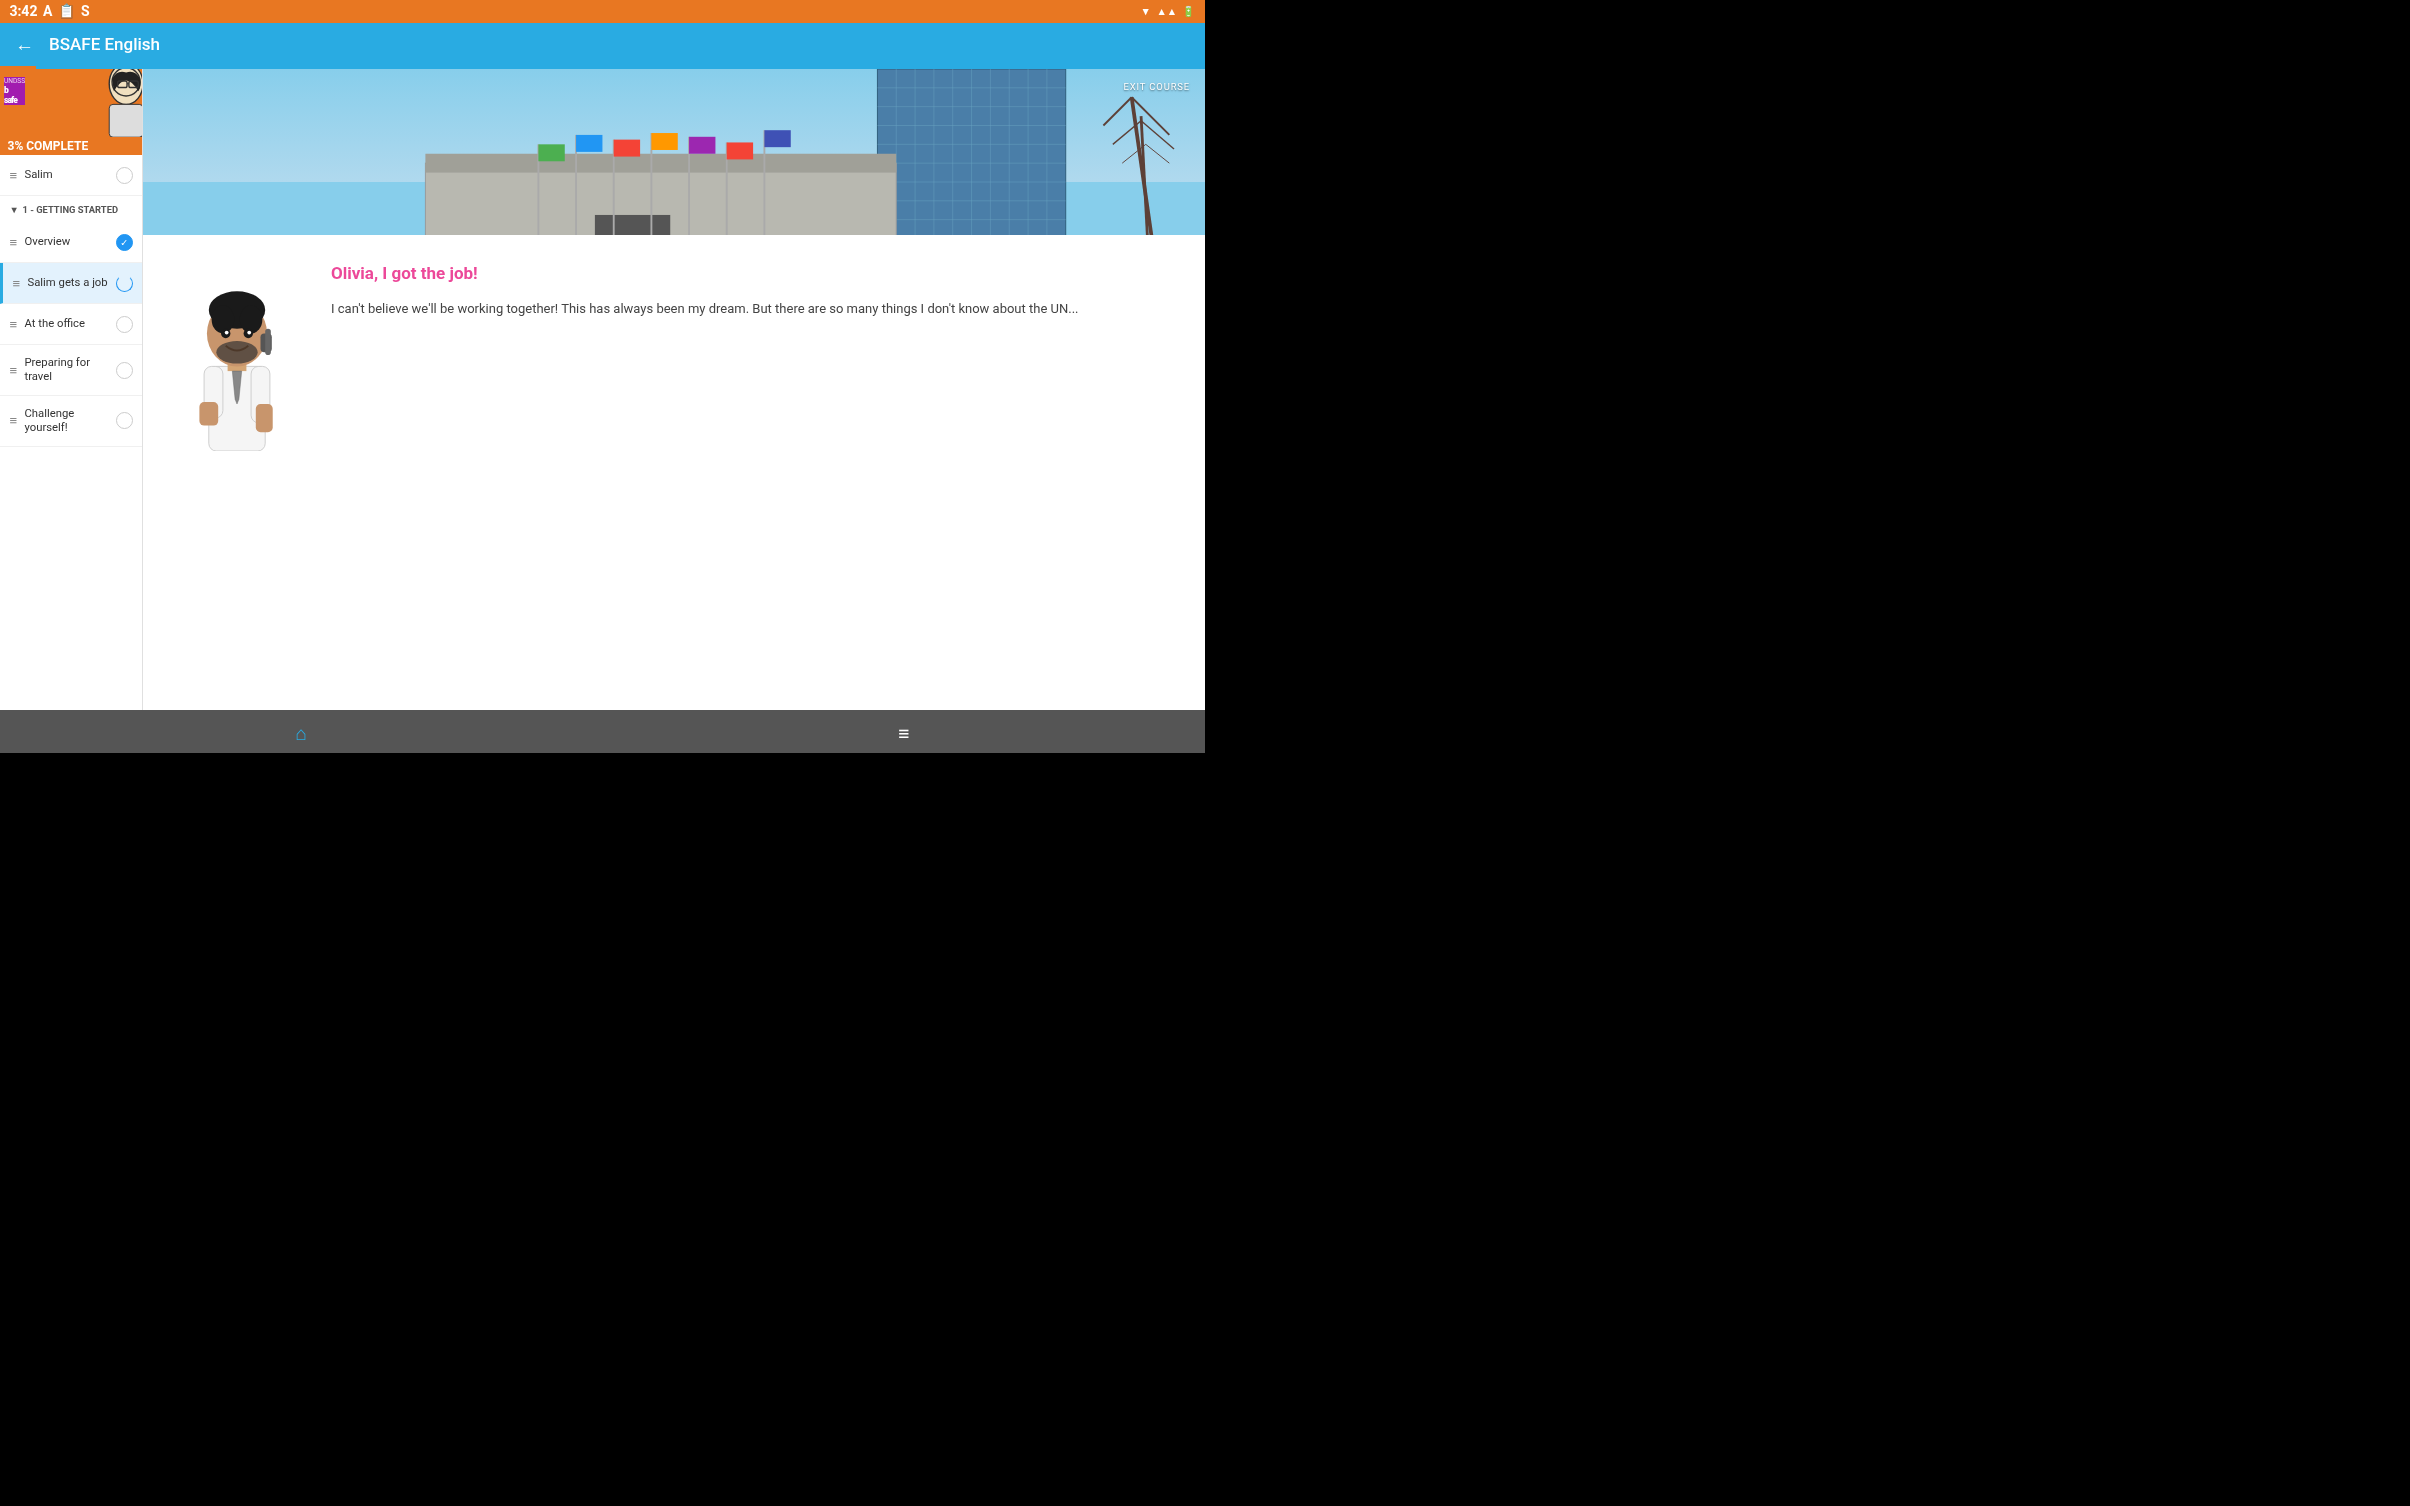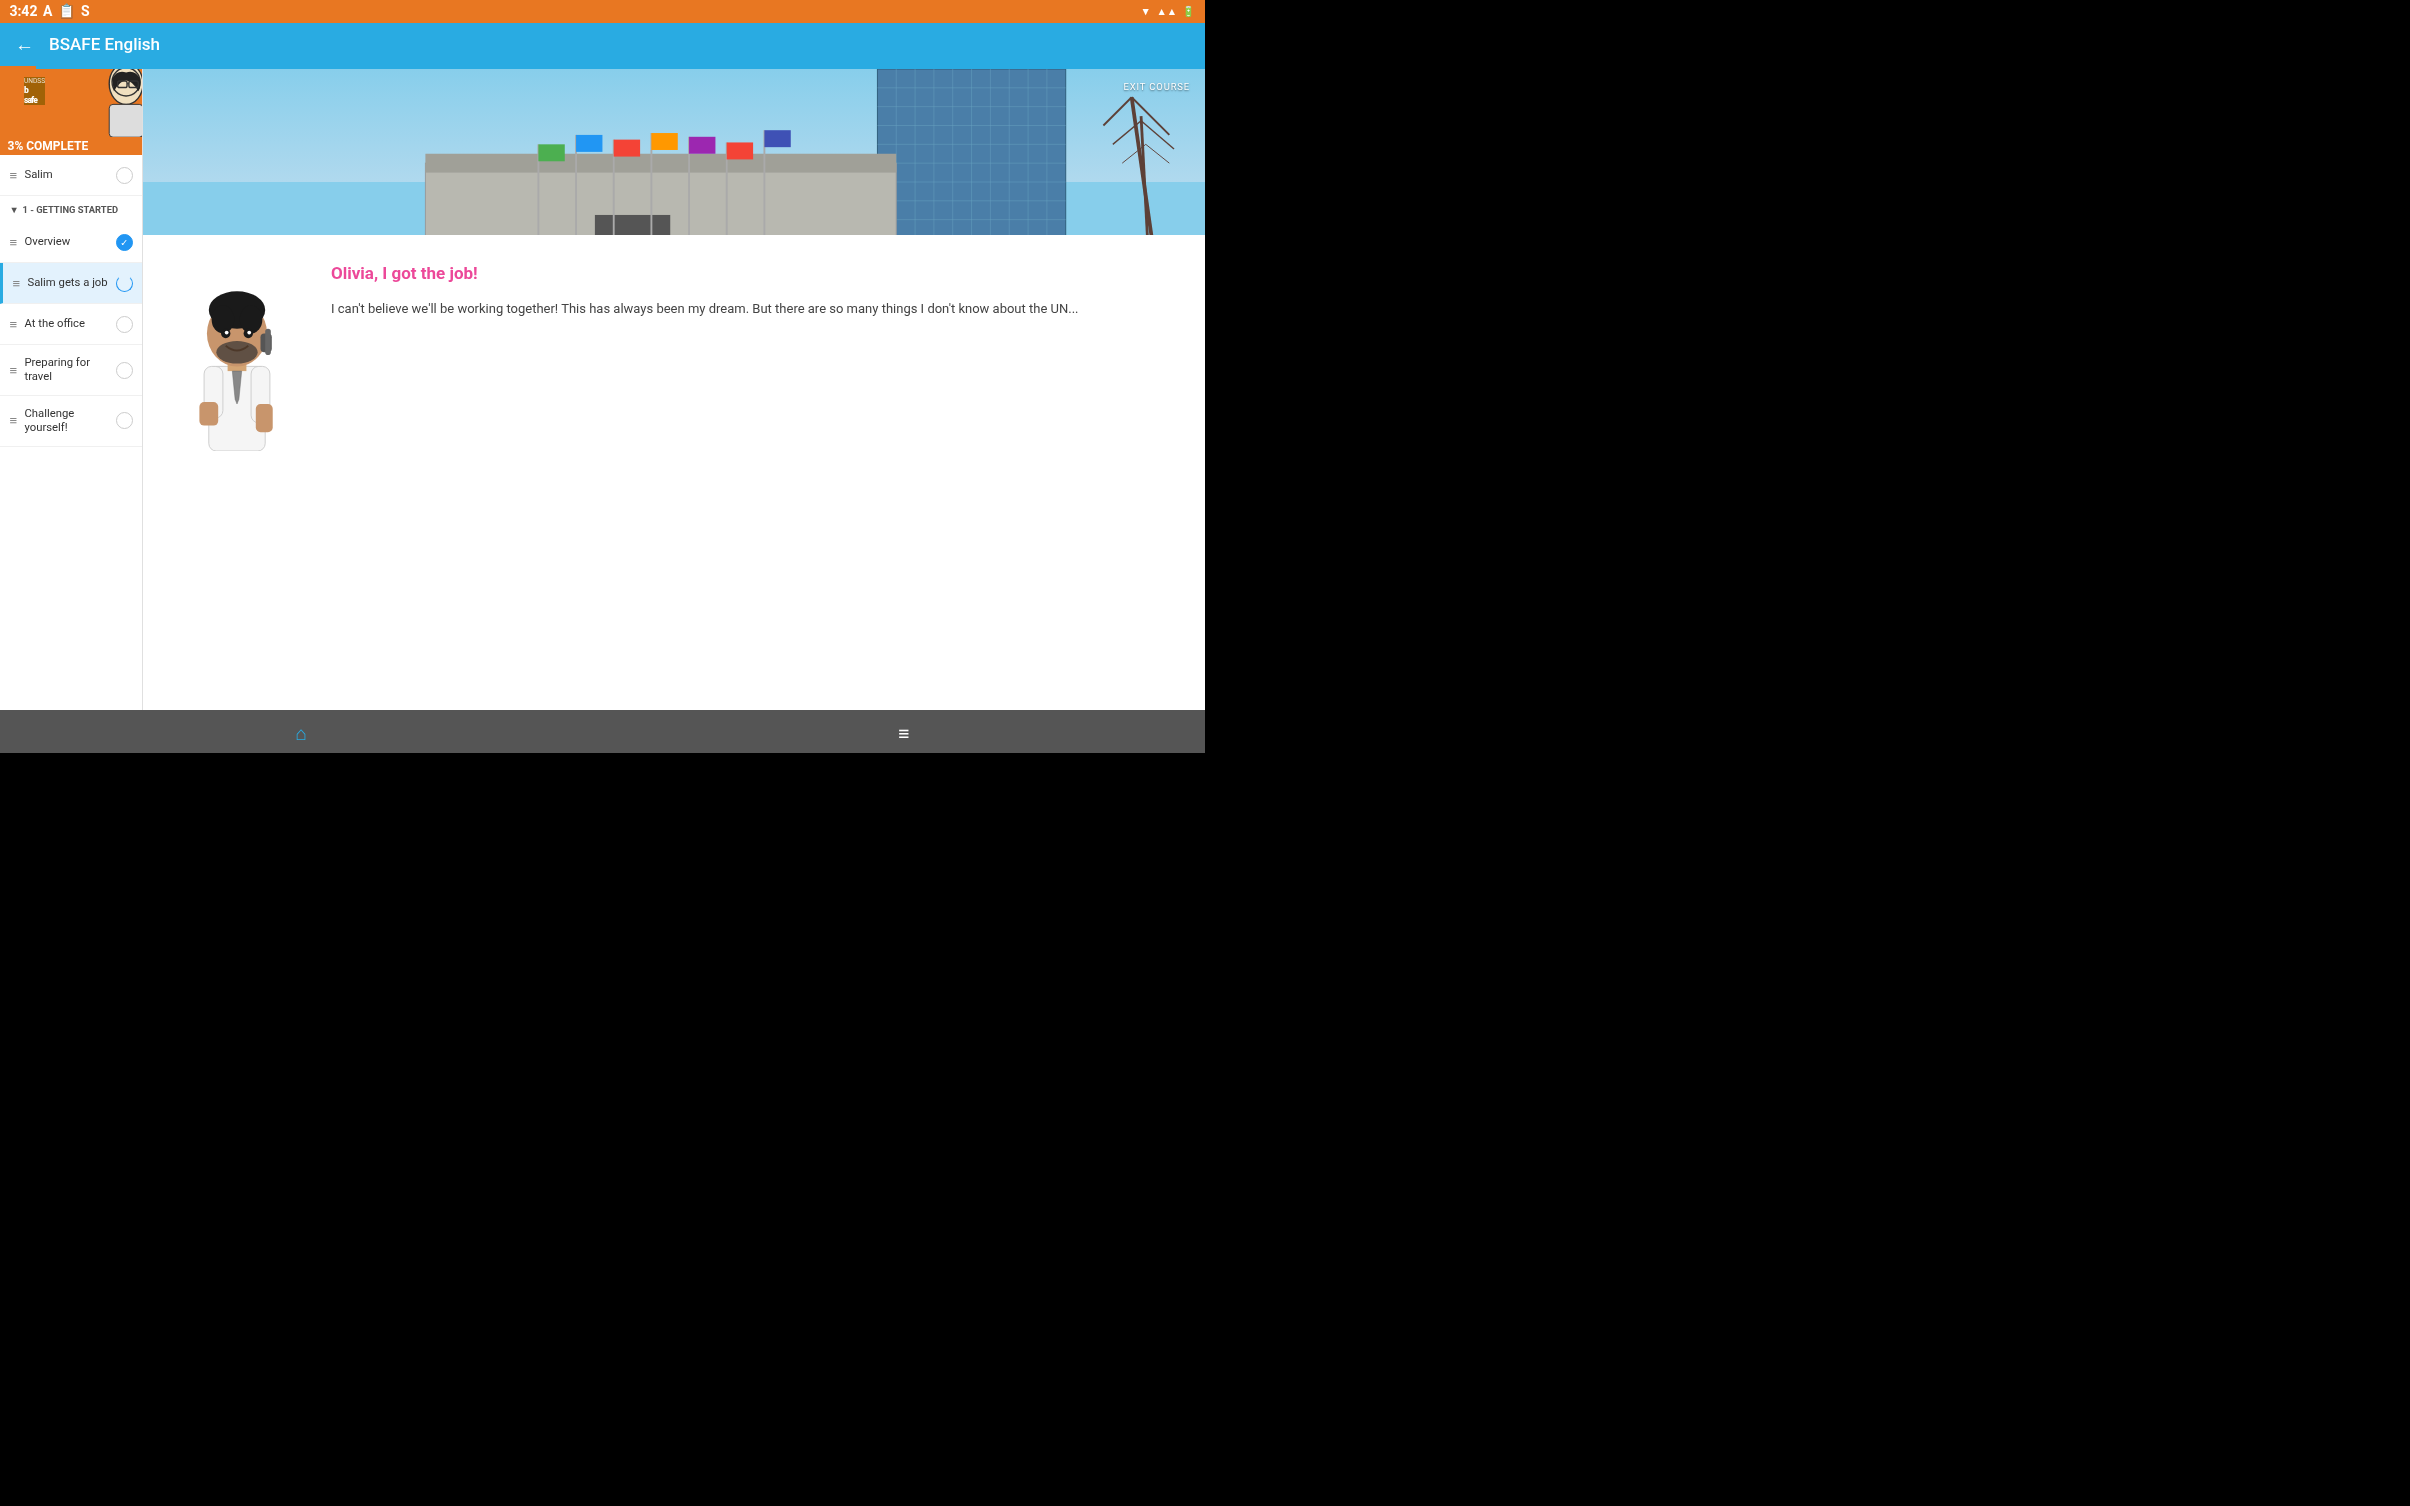--- a/index.html
+++ b/index.html
@@ -67,22 +67,22 @@
       width: 143px;
       height: 68px;
       background: #E87722;
       position: relative;
       overflow: hidden;
       flex-shrink: 0;
     }
     #course-banner .bsafe-logo {
       position: absolute;
       top: 7.5px;
-      left: 24px;
-      background: #a16207;
+      left: 4px;
+      background: #a21caf;
     }
     #course-banner .bsafe-logo span {
       color: white;
       font-size: 8.5px;
       display: block;
     }
     #course-banner .bsafe-logo .bsafe-text {
       font-size: 17px;
       font-weight: 900;
       color: white;

